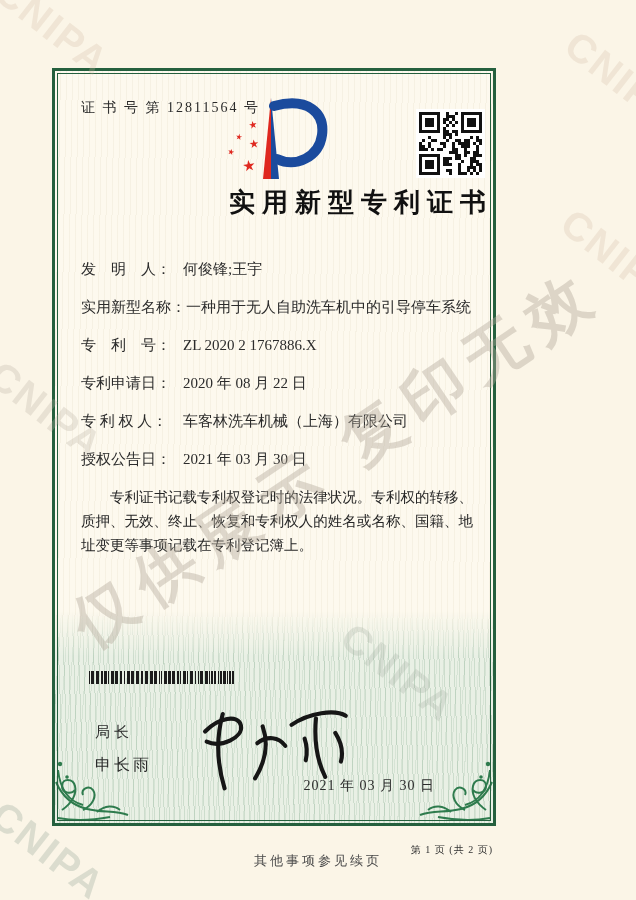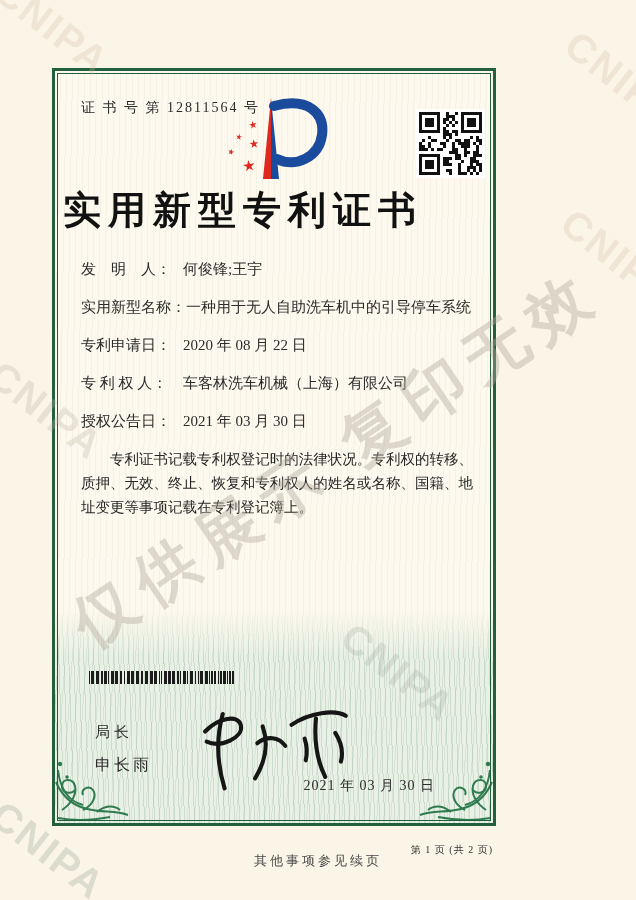--- a/index.html
+++ b/index.html
@@ -46,22 +46,22 @@
       repeating-linear-gradient(88deg,transparent 0 4px,rgba(130,170,140,.28) 4px 5px),
       repeating-linear-gradient(94deg,transparent 0 6px,rgba(130,170,140,.18) 6px 7px),
       #e9f0e5;
     -webkit-mask-image:linear-gradient(180deg,transparent 0,#000 45px);
     mask-image:linear-gradient(180deg,transparent 0,#000 45px);
   }
   .cert-no{position:absolute;left:26px;top:28px;font-size:14px;letter-spacing:2px;z-index:1;}
   .logo{position:absolute;left:50%;top:24px;transform:translateX(-50%);width:132px;height:88px;z-index:1;}
   .qr{position:absolute;right:8px;top:38px;width:63px;height:63px;background:#fff;padding:3px;z-index:1;}
   .title{
-    position:absolute;left:8px;right:0;top:114px;margin:0;text-align:left;
-    font-size:38px;font-weight:700;letter-spacing:7px;color:#111;z-index:1;
+    position:absolute;left:16px;right:0;top:114px;margin:0;text-align:right;
+    font-size:26px;font-weight:700;letter-spacing:7px;color:#111;z-index:1;
   }
   .main{position:absolute;left:26px;right:20px;top:186px;z-index:1;}
   .frow{position:relative;line-height:25px;margin-bottom:13px;font-size:15px;white-space:nowrap;}
   .flabel{display:inline-block;min-width:102px;}
   .pair2{position:absolute;left:234px;top:0;}
   .para{
     margin:8px 0 0 0;font-size:14.5px;line-height:24px;text-align:justify;
     text-indent:2em;white-space:normal;color:#262626;
   }
   .barcode{position:absolute;left:34px;top:600px;width:172px;height:13px;z-index:1;font-size:0;}
@@ -246,20 +246,23 @@
     <h1 class="title">实用新型专利证书</h1>
 
     <div class="main">
       <div class="frow">
         <span class="flabel">发　明　人：</span><span class="fvalue">何俊锋;王宇</span>
       </div>
       <div class="frow">
         <span class="flabel">实用新型名称：</span><span class="fvalue">一种用于无人自助洗车机中的引导停车系统</span>
       </div>
       <div class="frow">
+        <span class="flabel">专　利　号：</span><span class="fvalue">ZL 2020 2 1767886.X</span>
+      </div>
+      <div class="frow">
         <span class="flabel">专利申请日：</span><span class="fvalue">2020 年 08 月 22 日</span>
       </div>
       <div class="frow">
         <span class="flabel">专 利 权 人：</span><span class="fvalue">车客林洗车机械（上海）有限公司</span>
       </div>
       <div class="frow">
         <span class="flabel">授权公告日：</span><span class="fvalue">2021 年 03 月 30 日</span>
       </div>
       <p class="para">专利证书记载专利权登记时的法律状况。专利权的转移、质押、无效、终止、恢复和专利权人的姓名或名称、国籍、地址变更等事项记载在专利登记簿上。</p>
     </div>

